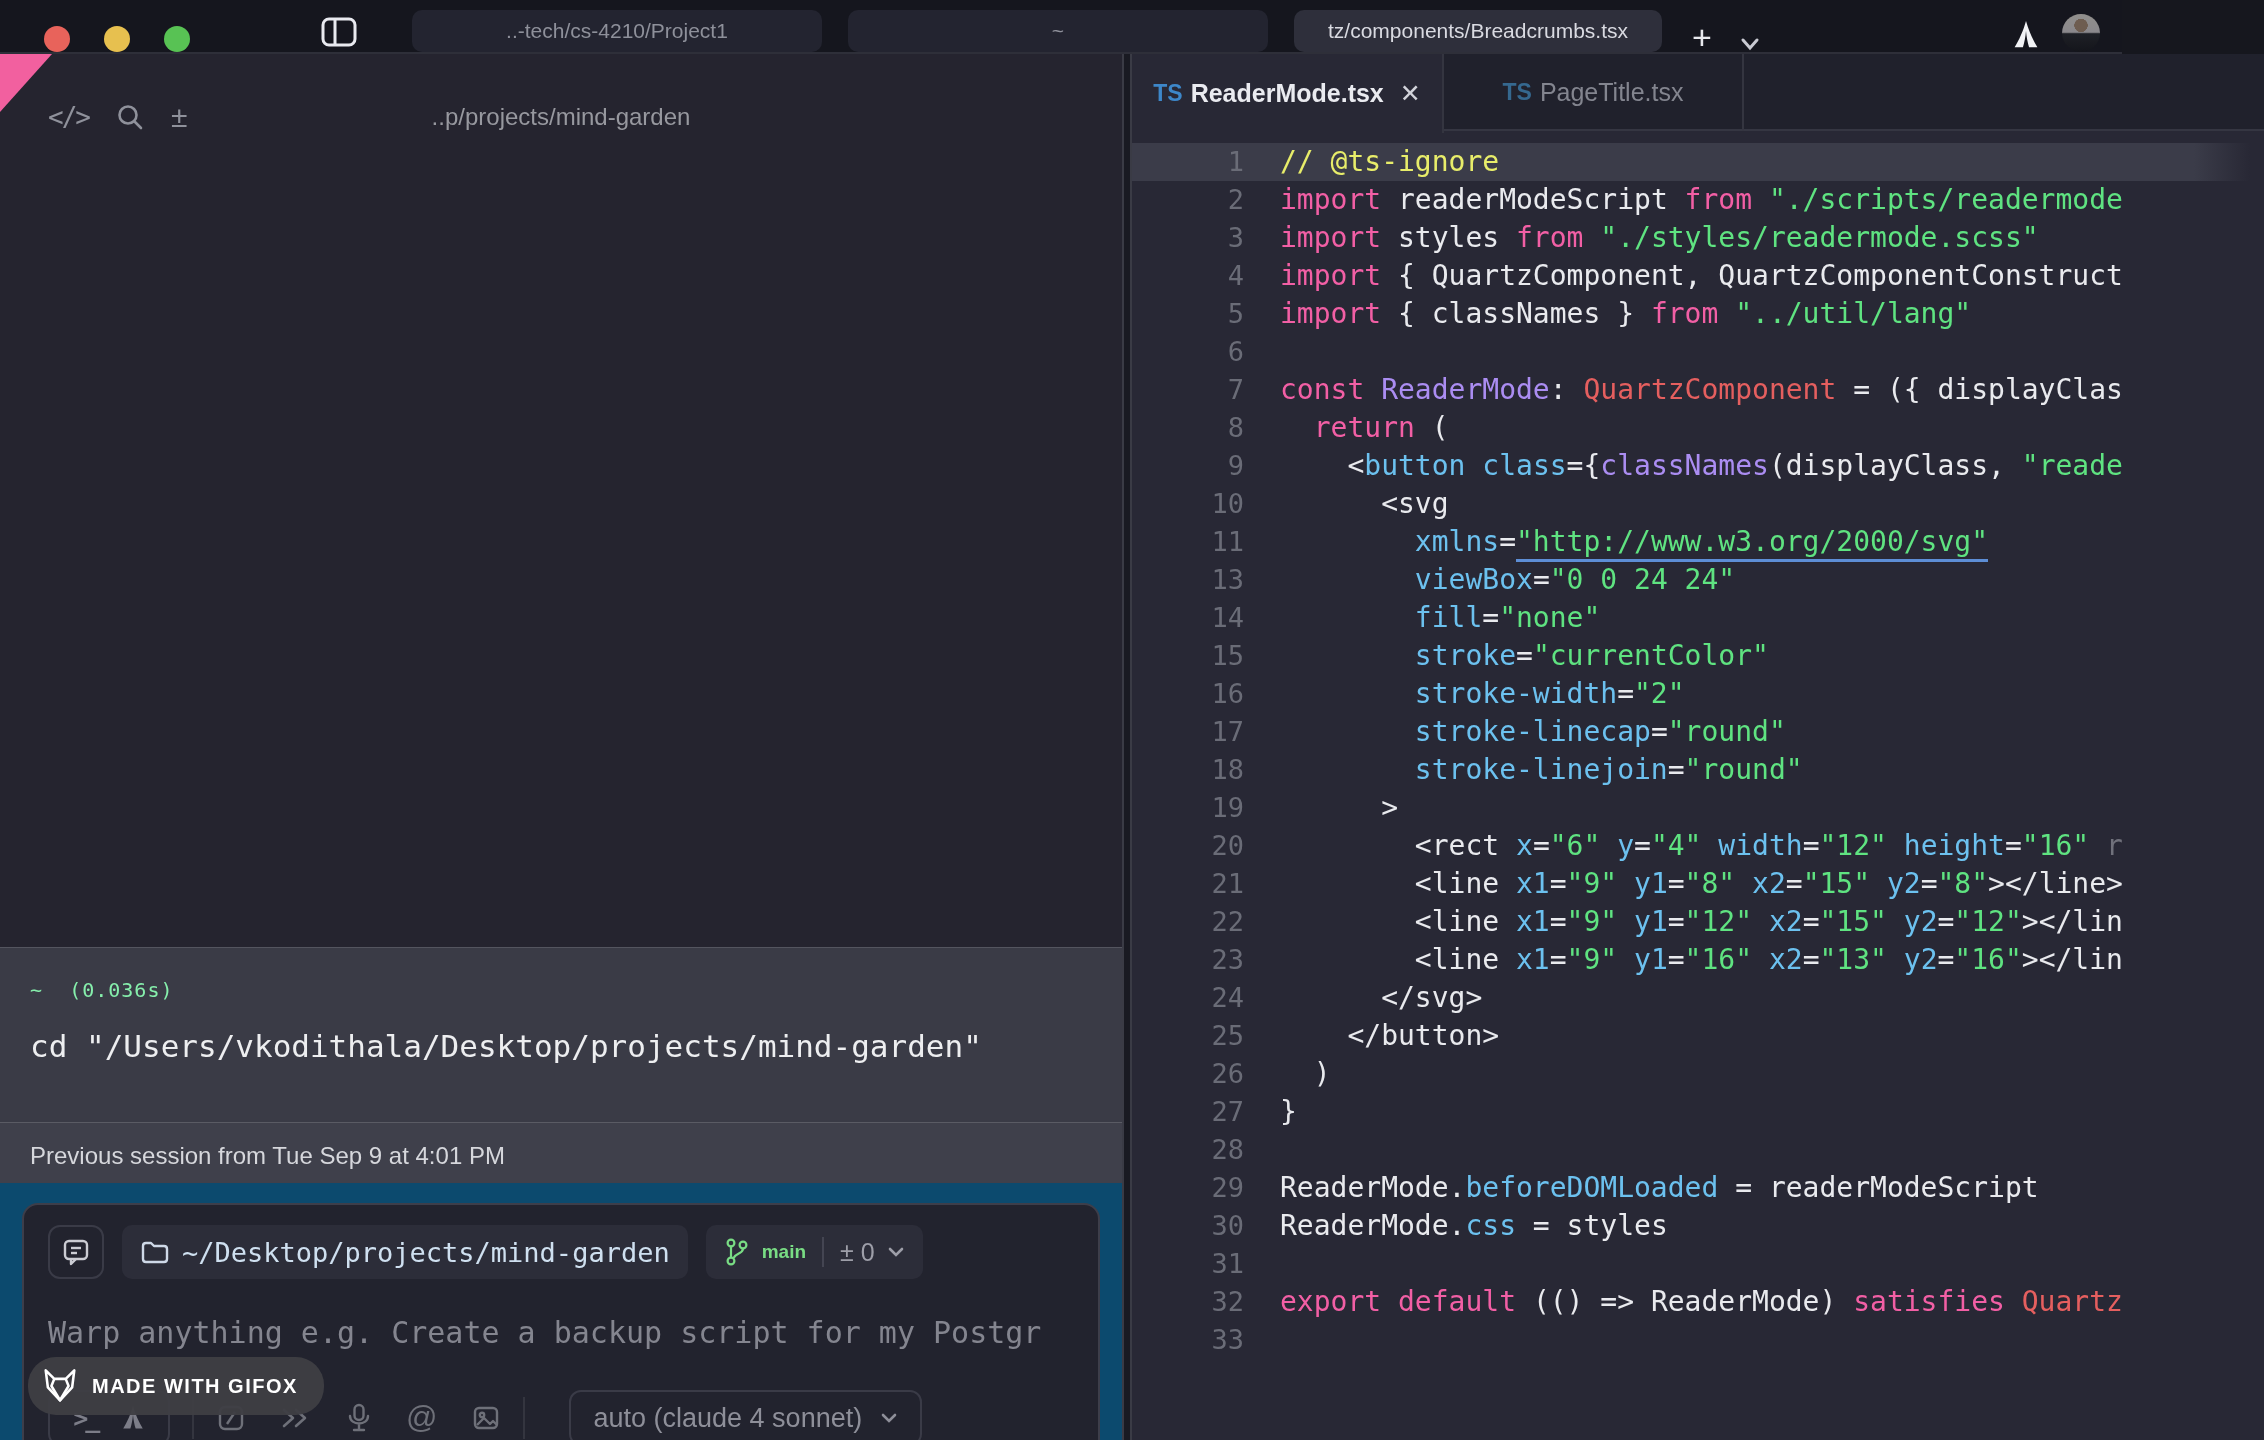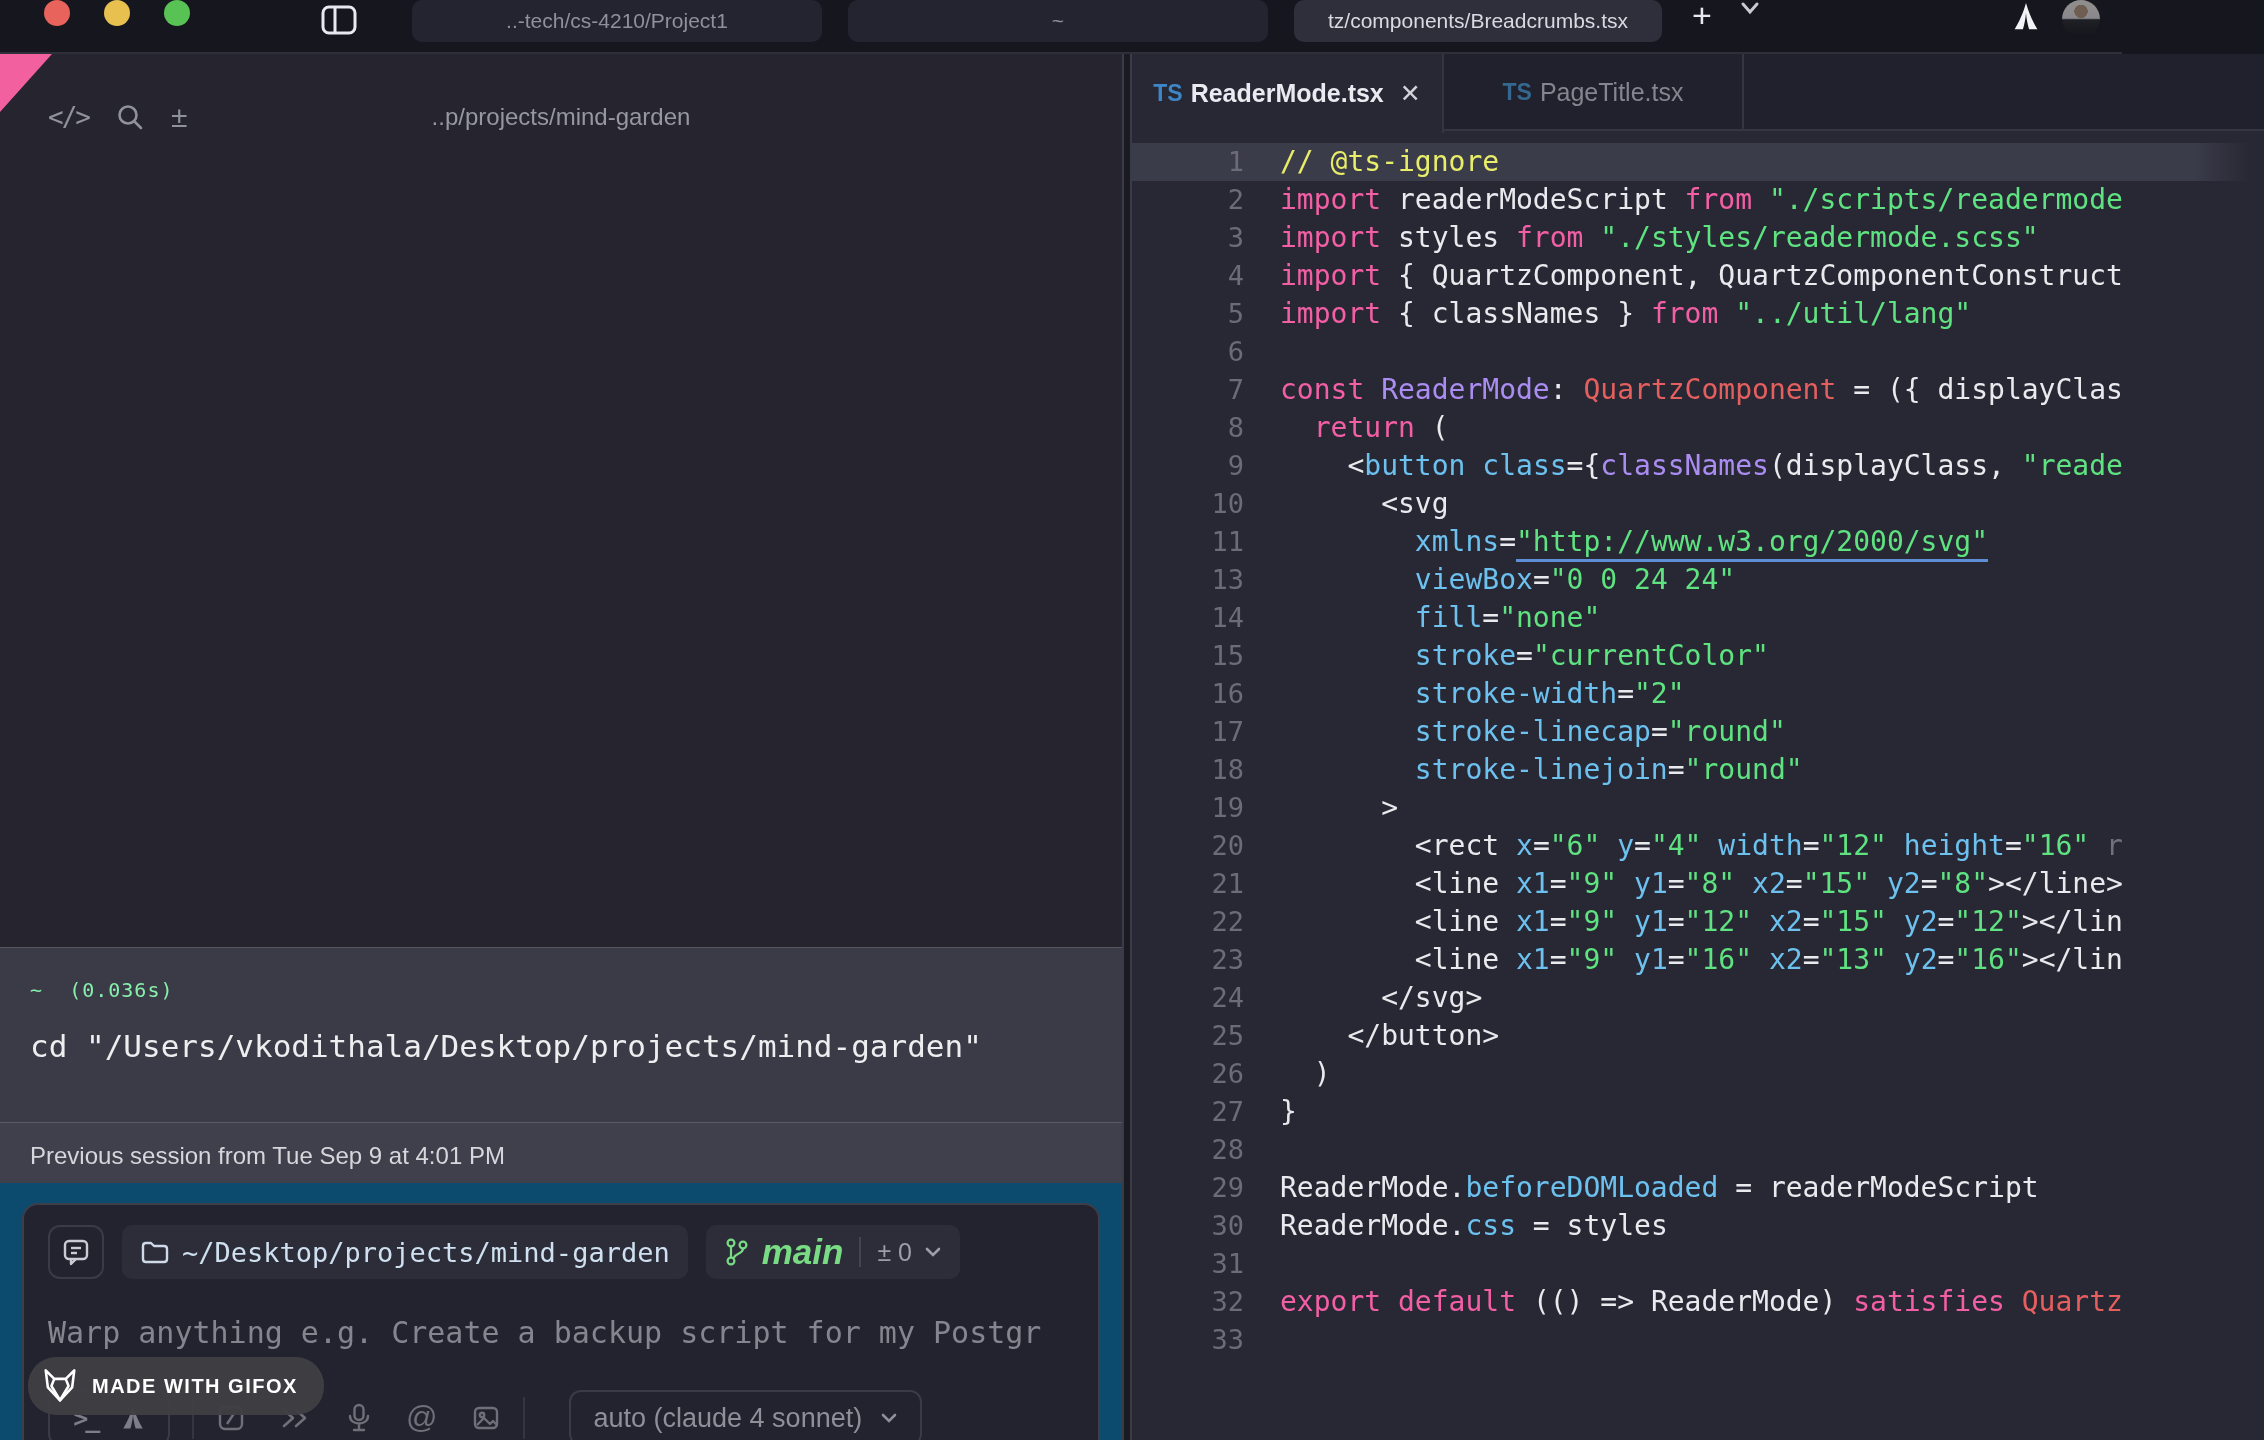--- a/index.html
+++ b/index.html
@@ -2,21 +2,21 @@
 <html><head>
 <meta charset="utf-8">
 <style>
   * { margin:0; padding:0; box-sizing:border-box; }
   html,body { width:2264px; height:1440px; overflow:hidden; background:#16171e;
     font-family:"Liberation Sans", sans-serif; }
   .mono { font-family:"DejaVu Sans Mono", monospace; }
 
   
   .titlebar { position:absolute; top:0; left:0; width:2122px; height:54px;
-    background:#15161e; border-bottom:2px solid #2e2f39; display:flex; align-items:flex-start; }
+    background:#15161e; border-bottom:2px solid #2e2f39; display:flex; align-items:flex-end; }
   .traffic { display:flex; gap:34px; margin-left:44px; }
   .light { width:26px; height:26px; border-radius:50%; }
   .light.red{ background:#e8635b; } .light.yellow{ background:#e7c04f; } .light.green{ background:#58c254; }
   .sb-toggle { margin-left:126px; width:46px; height:40px; display:flex; align-items:center; justify-content:center; }
   .tb-tab { height:42px; border-radius:10px; background:#232430; color:#8e909a;
     display:flex; align-items:center; justify-content:center; font-size:21px; margin-left:26px; }
   .tb-tab.t1 { width:410px; margin-left:50px; }
   .tb-tab.t2 { width:420px; }
   .tb-tab.t3 { width:368px; background:#2e2f3b; color:#d9dae1; }
   .tb-plus { color:#e8e9ee; font-size:34px; font-weight:300; margin-left:30px; line-height:30px; }
@@ -54,21 +54,21 @@
     color:#d6d7dc; font-size:24px; }
 
   .input-area { position:absolute; top:1129px; left:0; right:0; bottom:0; background:#0c4a6e;padding-left:20px; }
   .input-box { position:absolute; left:22px; right:22px; top:20px; height:420px;
     border:2px solid #3d3e4a; border-radius:16px; background:#22232e; padding:20px 24px; }
   .chip-row { display:flex; align-items:center; gap:18px; }
   .chat-btn { width:56px; height:54px; border:2px solid #3a3b47; border-radius:12px;
     display:flex; align-items:center; justify-content:center; color:#cbccd3; }
   .chip { height:54px; background:#2c2d39; border-radius:10px; display:flex; align-items:center; padding:0 18px; gap:12px; }
   .cwd-text { font-size:27px; color:#cfe0f0; }
-  .git-branch { font-size:35px; color:#79dc84; font-weight:700;font-style:italic; }
+  .git-branch { font-size:19px; color:#79dc84; font-weight:700; }
   .chip-sep { width:2px; height:30px; background:#444552; margin:0 4px; }
   .git-diff { font-size:25px; color:#9d9ea8; }
   .placeholder { margin-top:36px; font-size:30px; color:#84858f; white-space:nowrap; overflow:hidden; }
   .ctl-row { margin-top:40px; display:flex; align-items:center; }
   .toggle-group { width:122px; height:56px; border:2px solid #3a3b47; border-radius:12px;
     display:flex; align-items:center; justify-content:space-evenly; color:#7c7d88; }
   .prompt-glyph { font-size:25px; font-weight:700; letter-spacing:-3px; }
   .ctl-sep { width:2px; height:42px; background:#34353f; margin:0 22px; }
   .ctl-icons { display:flex; align-items:center; gap:34px; color:#6e7079; }
   .ctl-at { font-size:31px; }

